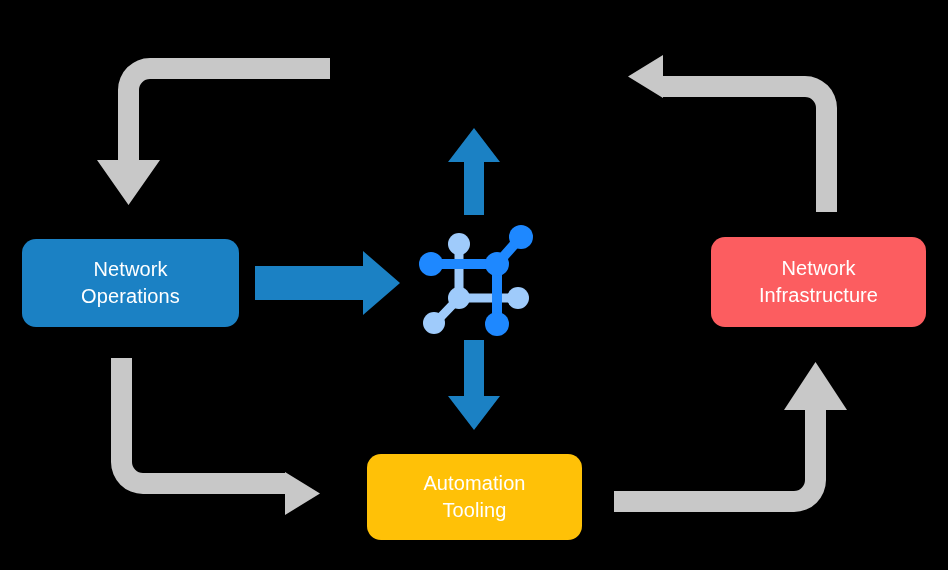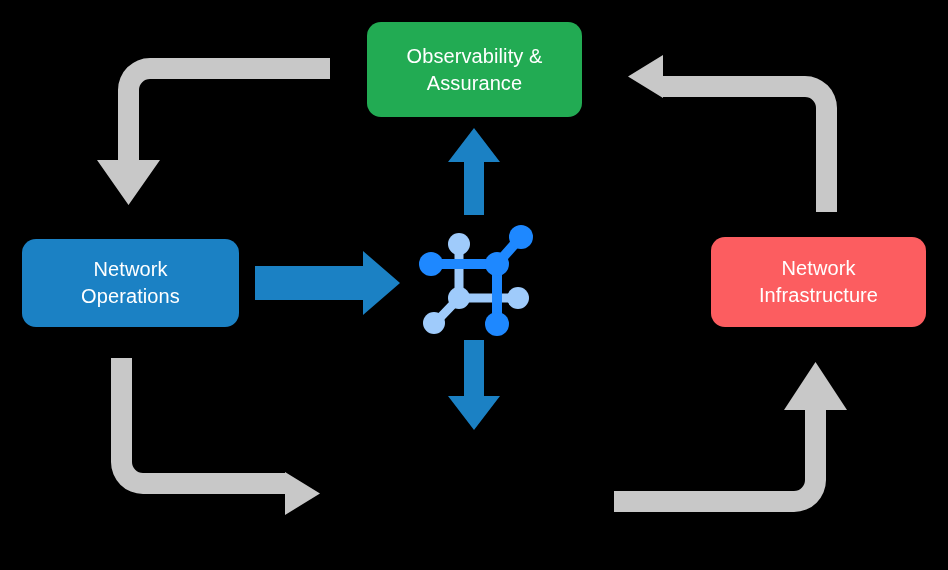--- a/index.html
+++ b/index.html
@@ -187,29 +187,29 @@
 
       <g fill="#1e88ff">
         <circle cx="431" cy="264" r="12"></circle>
         <circle cx="497" cy="264" r="12"></circle>
         <circle cx="521" cy="237" r="12"></circle>
         <circle cx="497" cy="324" r="12"></circle>
       </g>
     </g>
   </svg>
 
-  <div class="node-box" id="box-observability">
-    <span class="node-label">Observability &amp;
-Assurance</span>
-  </div>
 
   <div class="node-box" id="box-netops">
     <span class="node-label">Network
 Operations</span>
   </div>
 
   <div class="node-box" id="box-netinfra">
     <span class="node-label">Network
 Infrastructure</span>
   </div>
 
+  <div class="node-box" id="box-automation">
+    <span class="node-label">Automation
+Tooling</span>
+  </div>
 
 </div>
 
 </body></html>

